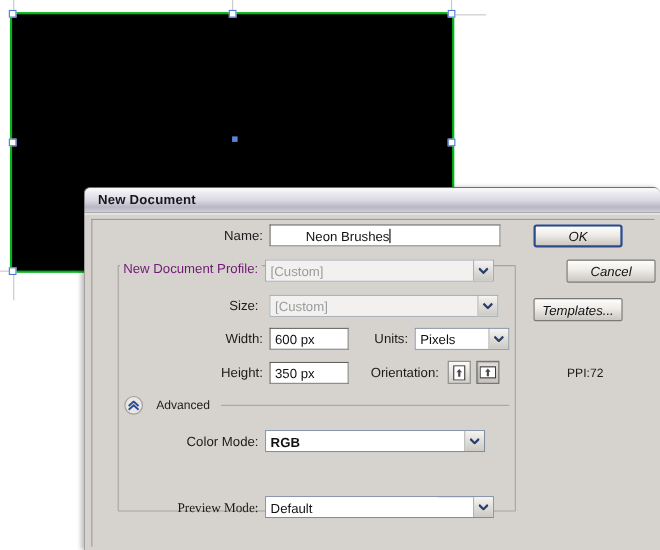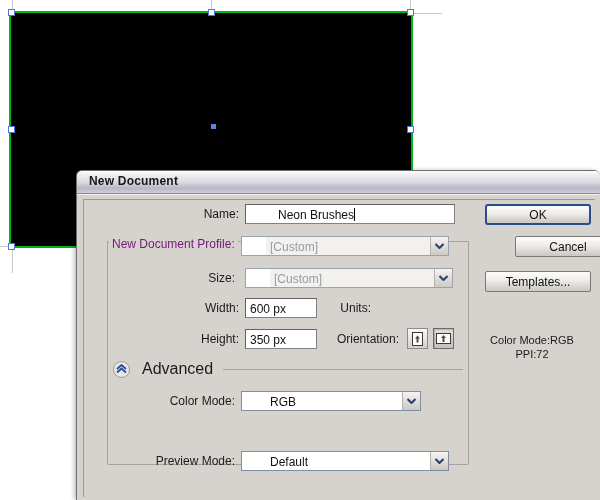--- a/index.html
+++ b/index.html
@@ -148,21 +148,20 @@
   }
 
   
   .combo {
     display: flex;
     align-items: stretch;
     height: 20px;
     box-sizing: border-box;
     border: 1px solid #7f8ea3;
     background: #ffffff;
-    padding-left: 24px;
   }
   .combo .combo-text {
     flex: 1;
     font-size: 12px;
     color: #111;
     padding: 1px 0 0 4px;
     line-height: 18px;
     background: #ffffff;
     overflow: hidden;
     white-space: nowrap;
@@ -215,21 +214,21 @@
     border-radius: 50%;
     background: #e9e7e3;
     border: 1px solid #9d9b97;
     display: flex;
     align-items: center;
     justify-content: center;
     box-sizing: border-box;
     flex: 0 0 auto;
   }
   #advanced-label {
-    font-size: 16px;
+    font-size: 11px;
     color: #1b1b1b;
     margin-left: 12px;
     white-space: nowrap;
   }
   #advanced-rule {
     flex: 1;
     height: 1px;
     background: #a5a3a0;
     margin-left: 10px;
     margin-right: 2px;
@@ -248,31 +247,32 @@
   }
   .orient-btn.selected {
     border: 1px solid #6e6c68;
     background: linear-gradient(to bottom, #e3e1dd 0%, #d3d0cb 50%, #c6c3be 100%);
     box-shadow: inset 1px 1px 1px rgba(0,0,0,0.2);
   }
 
   
   .dlg-button {
     position: absolute;
-    width: 106px;
+    width: 81px;
     height: 21px;
     box-sizing: border-box;
     border: 1px solid #7a7975;
     border-radius: 2px;
     background: linear-gradient(to bottom, #fdfdfc 0%, #eeece8 45%, #dcd9d4 72%, #cbc8c2 100%);
     font-size: 12px;
     color: #121212;
     display: flex;
     align-items: center;
     justify-content: center;
+    font-style: italic;
   }
   .dlg-button.default {
     border: 2px solid #2b4b8f;
     border-radius: 3px;
   }
 
   #info-text {
     position: absolute;
     left: 478px;
     top: 332px;
@@ -347,20 +347,28 @@
               <path d="M0.5 1 L4.5 5 L8.5 1" fill="none" stroke="#2a3d6b" stroke-width="2"></path>
             </svg>
         </span>
       </div>
     </div>
 
     <div class="row" style="left:118px; top:127px;">
       <span class="field-label" style="width:44px;">Width:</span>
       <span class="textbox" style="width:72px; margin-left:6px;">600 px</span>
       <span class="field-label" style="width:40px; margin-left:14px;">Units:</span>
+      <div class="combo" style="width:86px; margin-left:6px;">
+        <span class="combo-text">Pixels</span>
+        <span class="combo-arrow">
+          <svg width="9" height="6" viewBox="0 0 9 6">
+              <path d="M0.5 1 L4.5 5 L8.5 1" fill="none" stroke="#2a3d6b" stroke-width="2"></path>
+            </svg>
+        </span>
+      </div>
     </div>
 
     <div class="row" style="left:114px; top:157px;">
       <span class="field-label" style="width:48px;">Height:</span>
       <span class="textbox" style="width:72px; margin-left:6px;">350 px</span>
       <span class="field-label" style="width:68px; margin-left:14px;">Orientation:</span>
       <span class="orient-btn" style="margin-left:8px;">
         <svg width="13" height="14" viewBox="0 0 13 14">
           <rect x="1.5" y="0.5" width="10" height="13" fill="#ffffff" stroke="#3a3a3a"></rect>
           <path d="M6.5 3.5 L4 6.5 L5.5 6.5 L5.5 10.5 L7.5 10.5 L7.5 6.5 L9 6.5 Z" fill="#4a4a4a"></path>
@@ -380,46 +388,45 @@
           <path d="M1 5 L5.5 1 L10 5" fill="none" stroke="#2b4b9c" stroke-width="1.8"></path>
           <path d="M1 8.5 L5.5 4.5 L10 8.5" fill="none" stroke="#2b4b9c" stroke-width="1.8"></path>
         </svg>
       </span>
       <span id="advanced-label">Advanced</span>
       <span id="advanced-rule"></span>
     </div>
 
     <div class="row" style="left:80px; top:220px;">
       <span class="field-label" style="width:78px;">Color Mode:</span>
-      <div class="combo" style="width:180px; margin-left:6px;">
+      <div class="combo" style="width:200px; margin-left:6px;font-weight:bold;">
         <span class="combo-text">RGB</span>
         <span class="combo-arrow">
           <svg width="9" height="6" viewBox="0 0 9 6">
               <path d="M0.5 1 L4.5 5 L8.5 1" fill="none" stroke="#2a3d6b" stroke-width="2"></path>
             </svg>
         </span>
       </div>
     </div>
 
 
     <div class="row" style="left:76px; top:280px;">
-      <span class="field-label" style="width:82px;">Preview Mode:</span>
+      <span class="field-label" style="width:82px;font-family:Liberation Serif, serif;">Preview Mode:</span>
       <div class="combo" style="width:208px; margin-left:6px;gap:32px;">
         <span class="combo-text">Default</span>
         <span class="combo-arrow">
           <svg width="9" height="6" viewBox="0 0 9 6">
               <path d="M0.5 1 L4.5 5 L8.5 1" fill="none" stroke="#2a3d6b" stroke-width="2"></path>
             </svg>
         </span>
       </div>
     </div>
 
     <div class="dlg-button default" style="left:408px; top:33px;">OK</div>
     <div class="dlg-button" style="left:408px; top:65px;margin-left:30px;">Cancel</div>
     <div class="dlg-button" style="left:408px; top:100px;text-align:right;">Templates...</div>
 
     <div id="info-text" style="left:402px; top:162px;">
-      <div>Color Mode:RGB</div>
       <div>PPI:72</div>
     </div>
 
   </div>
 </div>
 
 </body></html>

